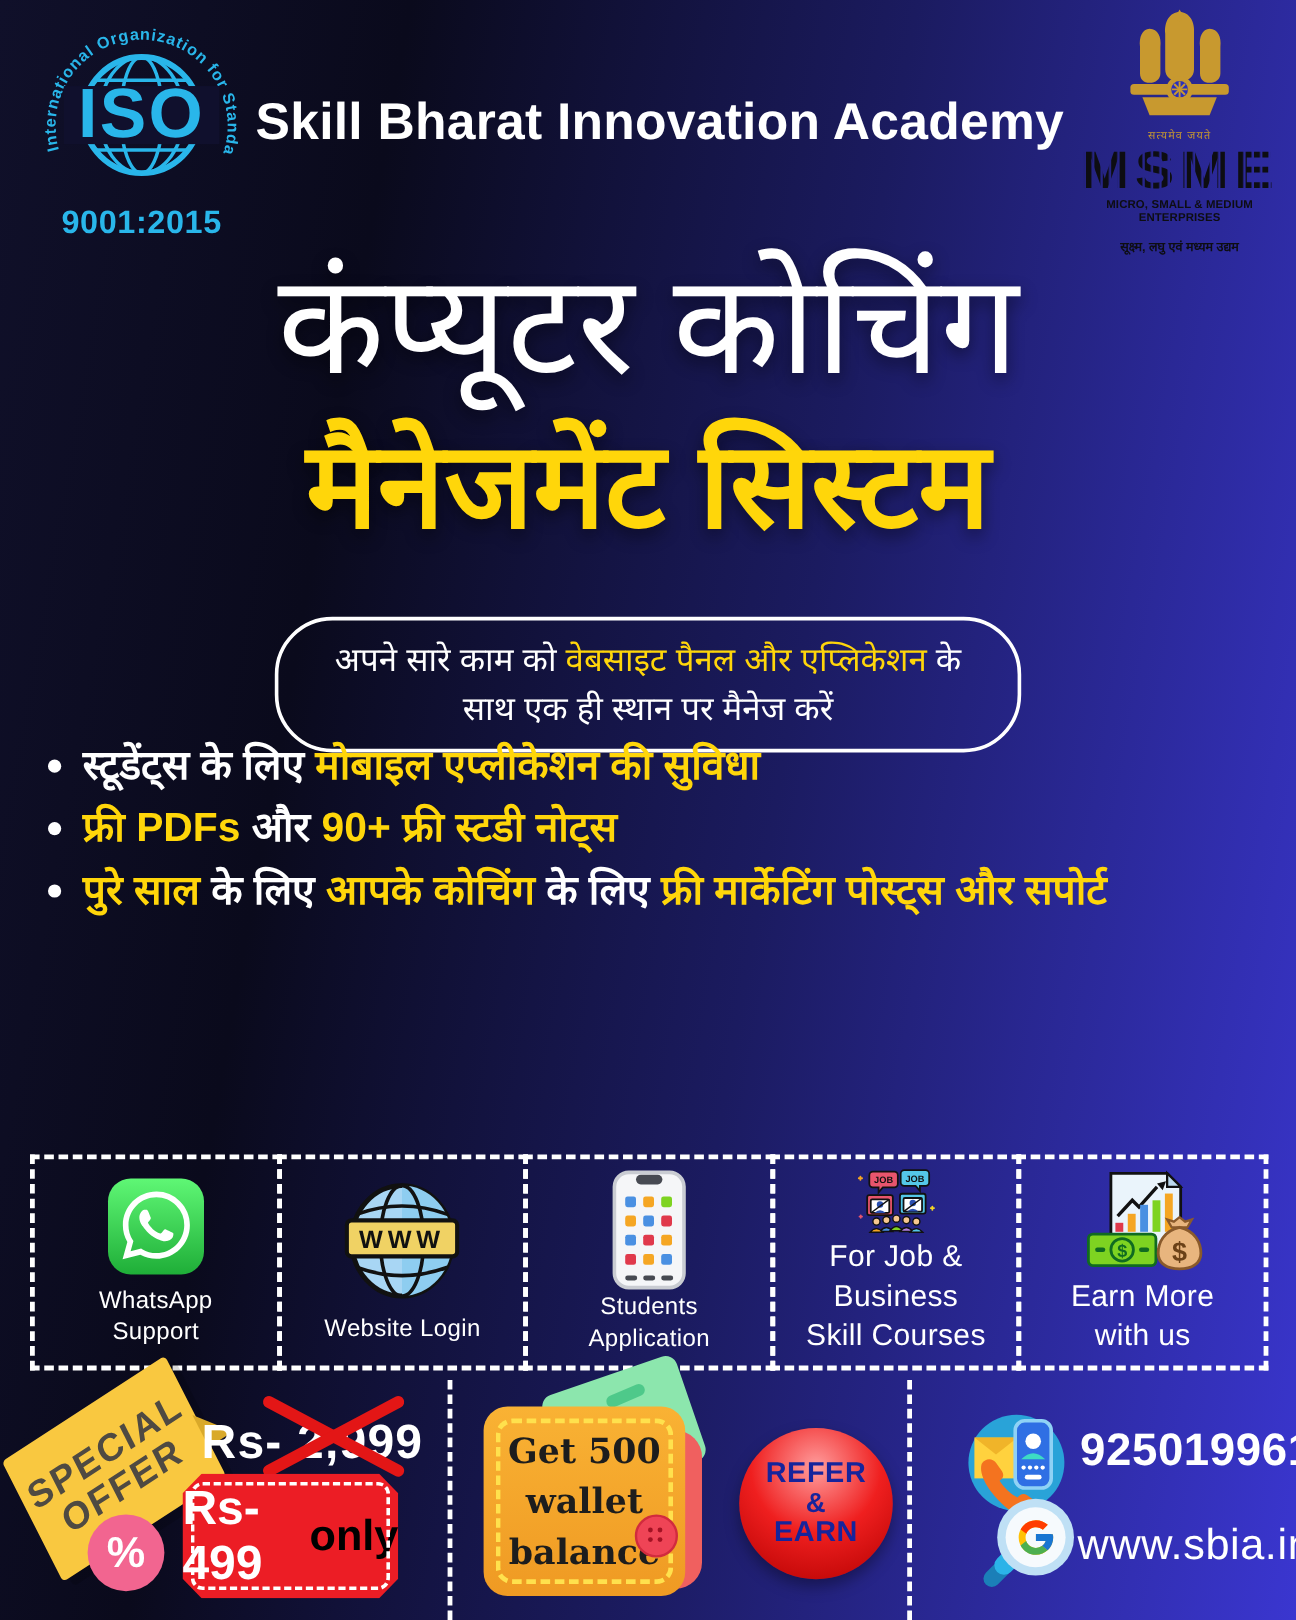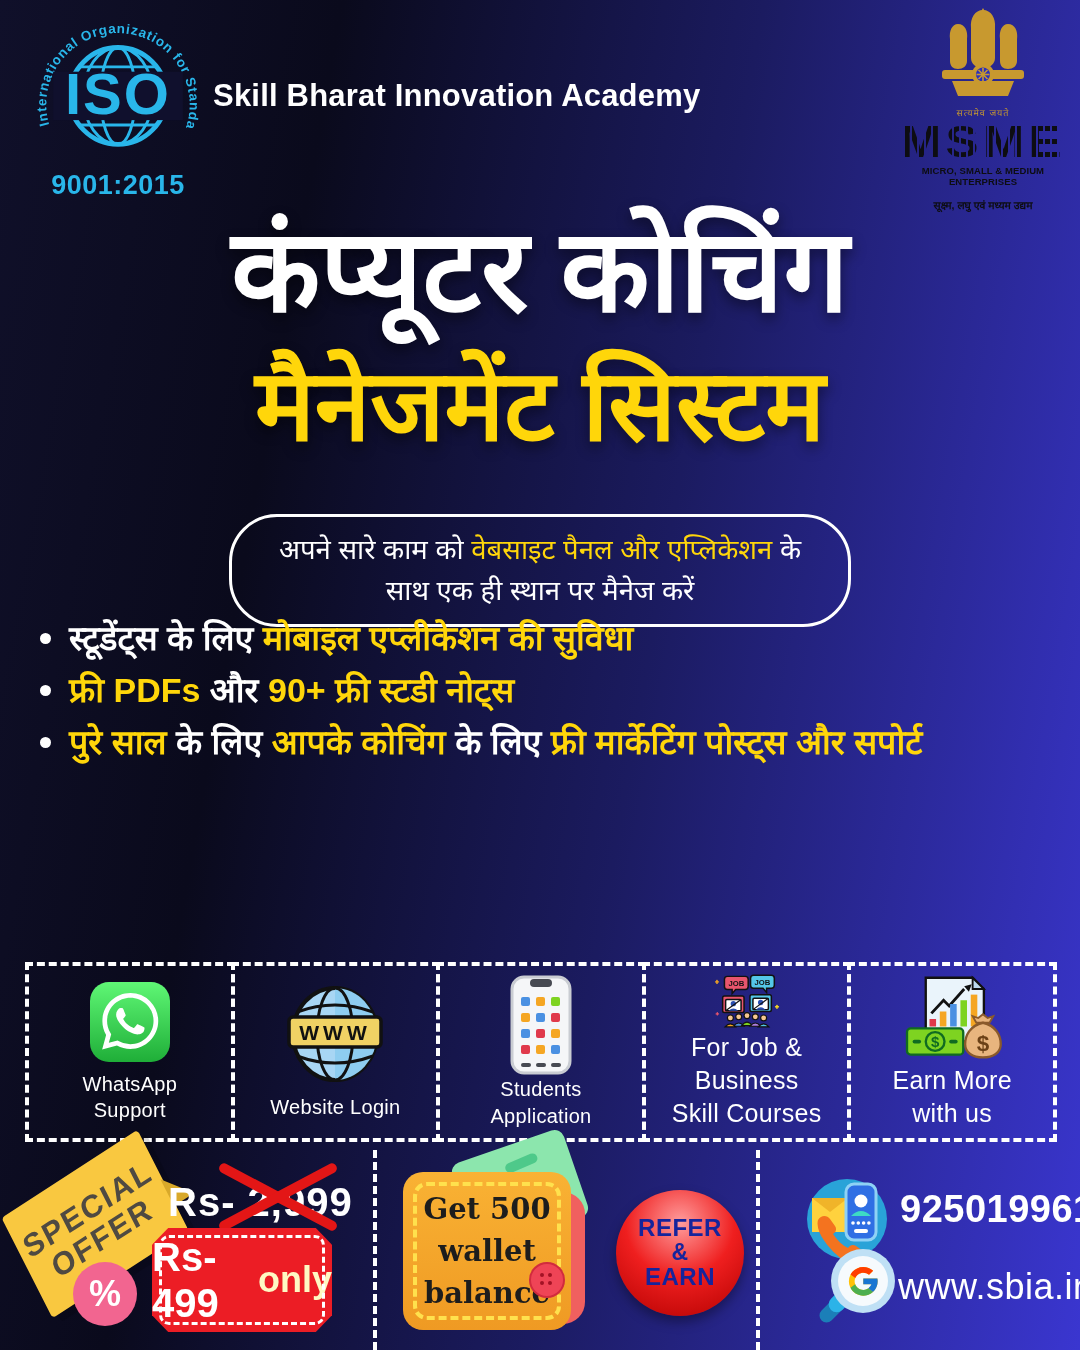--- a/index.html
+++ b/index.html
@@ -6,29 +6,29 @@
   body{width:1080px;height:1350px;font-family:"Liberation Sans",sans-serif;}
   .poster{position:relative;width:1080px;height:1350px;overflow:hidden;
     background:linear-gradient(100deg,#10102a 0%,#0a0a1c 26%,#1b1b60 58%,#3a36d0 100%);}
   .abs{position:absolute;}
   .wh{color:#ffffff;}
   .yl{color:#ffd60a;}
 
   
   .iso-wrap{left:26px;top:10px;width:184px;text-align:center;}
   .iso-cert{margin-top:-6px;color:#29b6ea;font-size:27px;font-weight:800;letter-spacing:.5px;}
-  .academy-title{left:213px;top:78px;width:690px;color:#fff;font-size:31px;font-weight:800;letter-spacing:.2px;}
+  .academy-title{left:213px;top:78px;width:690px;color:#fff;font-size:43px;font-weight:800;letter-spacing:.2px;}
   .msme-wrap{left:893px;top:6px;width:180px;text-align:center;}
   .msme-motto{color:#c8992f;font-size:9px;margin-top:-4px;letter-spacing:1px;}
   .msme-lines{color:#0d0d12;font-weight:700;}
   .msme-line1{font-size:9.5px;letter-spacing:.1px;}
   .msme-line2{font-size:10.5px;margin-top:11px;}
 
   
-  .hero-1{left:0;top:205px;width:1080px;text-align:center;color:#fff;font-size:116px;font-weight:700;
+  .hero-1{left:0;top:205px;width:1080px;text-align:center;color:#fff;font-size:116px;font-weight:400;
     line-height:1.15;text-shadow:0 6px 14px rgba(0,0,0,.45);}
   .hero-2{left:0;top:348px;width:1080px;text-align:center;color:#ffd60a;font-size:100px;font-weight:900;
     line-height:1.15;text-shadow:0 6px 14px rgba(0,0,0,.45);}
 
   
   .pill{left:50%;transform:translateX(-50%);top:514px;width:568px;border:3.5px solid #fff;border-radius:48px;
     padding:12px 24px;text-align:center;font-size:27.5px;line-height:1.5;color:#fff;}
 
   
   .bullets{left:38px;top:616px;width:1010px;list-style:none;margin:0;padding:0;}
@@ -63,21 +63,21 @@
   .old-price{left:168px;top:1180px;color:#fff;font-size:40px;font-weight:800;letter-spacing:1px;}
   .cross{left:212px;top:1192px;width:132px;height:10px;background:#e31616;border-radius:5px;}
   .cross.c1{transform:rotate(28deg);}
   .cross.c2{transform:rotate(-28deg);}
 
   .coupon{left:152px;top:1228px;width:180px;height:104px;background:#ec1d25;
     clip-path:polygon(9% 0,91% 0,100% 16%,100% 84%,91% 100%,9% 100%,0 84%,0 16%);
     display:flex;flex-direction:row;align-items:center;justify-content:center;}
   .coupon::before{content:"";position:absolute;inset:7px;border:3px dashed #fff;border-radius:10px;}
   .coupon .np{color:#fff;font-size:40px;font-weight:800;line-height:1.15;}
-  .coupon .ns{color:#fef9c3;font-size:36px;font-weight:800;line-height:1.15;}
+  .coupon .ns{color:#000000;font-size:36px;font-weight:800;line-height:1.15;}
 
   .wallet{left:403px;top:1150px;width:182px;height:182px;}
   .wallet-note{position:absolute;left:58px;top:-6px;width:118px;height:92px;background:#8ce6ad;border-radius:10px;
     transform:rotate(-19deg);}
   .wallet-note::after{content:"";position:absolute;left:52px;top:16px;width:34px;height:10px;border-radius:5px;
     background:#4ec98a;transform:rotate(-4deg);}
   .wallet-red{position:absolute;right:0;top:42px;width:132px;height:132px;background:#f0605f;border-radius:22px;}
   .wallet-body{position:absolute;left:0;top:22px;width:168px;height:158px;border-radius:20px;
     background:linear-gradient(180deg,#f9b234,#ef9a23);}
   .wallet-body::before{content:"";position:absolute;inset:10px;border:4px dashed #ffe14d;border-radius:14px;}

